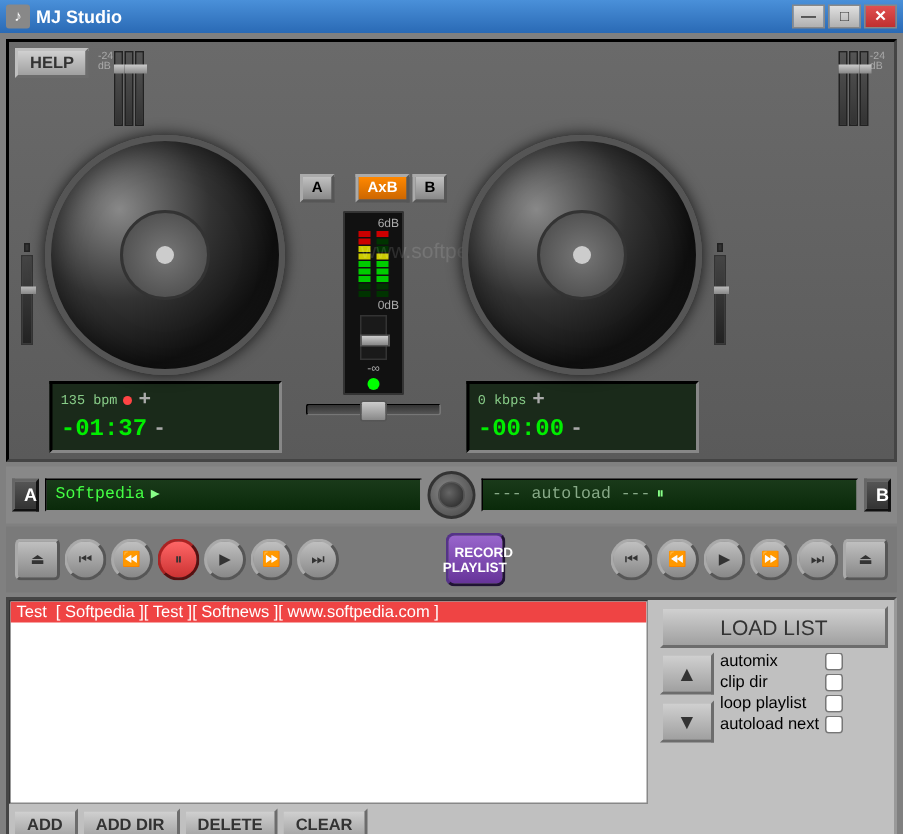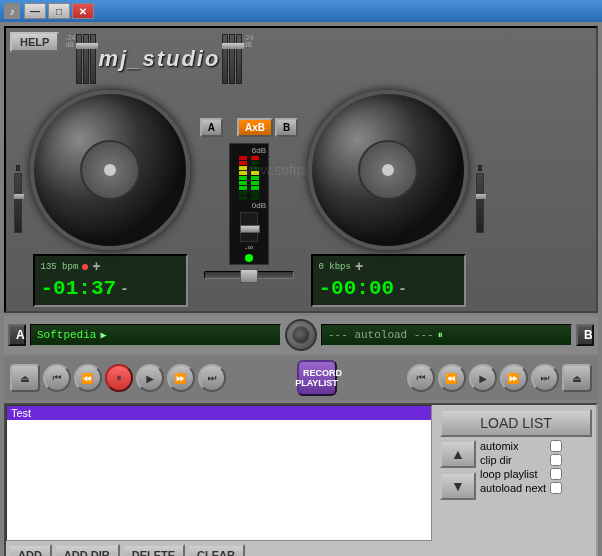--- a/index.html
+++ b/index.html
@@ -56,20 +56,21 @@
       border: 2px inset #444;
       padding: 4px;
       margin-bottom: 3px;
       position: relative;
     }
 
     
     .dj-header {
       display: flex;
       align-items: center;
+      justify-content: space-between;
       margin-bottom: 4px;
     }
 
     .help-btn {
       background: linear-gradient(to bottom, #d0d0d0, #a0a0a0);
       border: 2px outset #c0c0c0;
       padding: 2px 8px;
       font-size: 11px;
       font-weight: bold;
       cursor: pointer;
@@ -164,21 +165,21 @@
       font-family: 'Courier New', monospace;
       font-size: 11px;
     }
     .display-row {
       display: flex;
       align-items: center;
       gap: 4px;
       margin-bottom: 2px;
     }
     .display-bpm { font-size: 9px; color: #88cc88; }
-    .display-time { font-size: 21px; font-weight: bold; color: #00ee00; }
+    .display-time { font-size: 16px; font-weight: bold; color: #00ee00; }
     .bpm-dot {
       width: 6px; height: 6px;
       border-radius: 50%;
       background: #ff4444;
     }
     .plus-minus {
       color: #aaa;
       font-size: 14px;
       font-weight: bold;
     }
@@ -384,21 +385,21 @@
     }
 
     .playlist-item {
       padding: 1px 4px;
       font-size: 11px;
       display: flex;
       gap: 6px;
       cursor: pointer;
     }
     .playlist-item.selected {
-      background: #6d28d9;
+      background: #ef4444;
       color: white;
     }
 
     .playlist-bottom-btns {
       display: flex;
       gap: 2px;
       padding: 3px 2px;
     }
 
     .bottom-btn {
@@ -475,20 +476,21 @@
       gap: 1px;
       align-items: flex-start;
       padding: 2px;
     }
   </style>
 </head>
 <body>
 
 <div class="titlebar">
   <div class="titlebar-icon">♪</div>
+  <span class="titlebar-title">MJ Studio</span>
   <div class="titlebar-controls">
     <div class="titlebar-btn">—</div>
     <div class="titlebar-btn">□</div>
     <div class="titlebar-btn close-btn">✕</div>
   </div>
 </div>
 
 <div class="main-container">
 
   <div class="dj-section">
@@ -511,21 +513,20 @@
             <div class="fader-strip">
                 <div class="fader-handle"></div>
               </div>
             <div class="fader-strip">
                 <div class="fader-handle"></div>
               </div>
           </div>
         </div>
       </div>
 
-      <div class="mj-studio-logo">mj<span>_</span>studio</div>
 
       <div class="top-vu-area">
         <div class="fader-group">
           <div class="fader-strip">
               <div class="fader-handle"></div>
             </div>
           <div class="fader-strip">
               <div class="fader-handle"></div>
             </div>
           <div class="fader-strip">
@@ -697,20 +698,21 @@
       <button class="transport-btn eject-btn">⏏</button>
     </div>
   </div>
 
   <div class="bottom-section">
 
     <div class="playlist-area">
       <div class="playlist-list">
         <div class="playlist-item selected">
           <span>Test</span>
+          <span>[ Softpedia ][ Test ][ Softnews ][ www.softpedia.com ]</span>
         </div>
       </div>
       <div class="playlist-bottom-btns">
         <button class="bottom-btn">ADD</button>
         <button class="bottom-btn">ADD DIR</button>
         <button class="bottom-btn">DELETE</button>
         <button class="bottom-btn">CLEAR</button>
       </div>
     </div>
 

